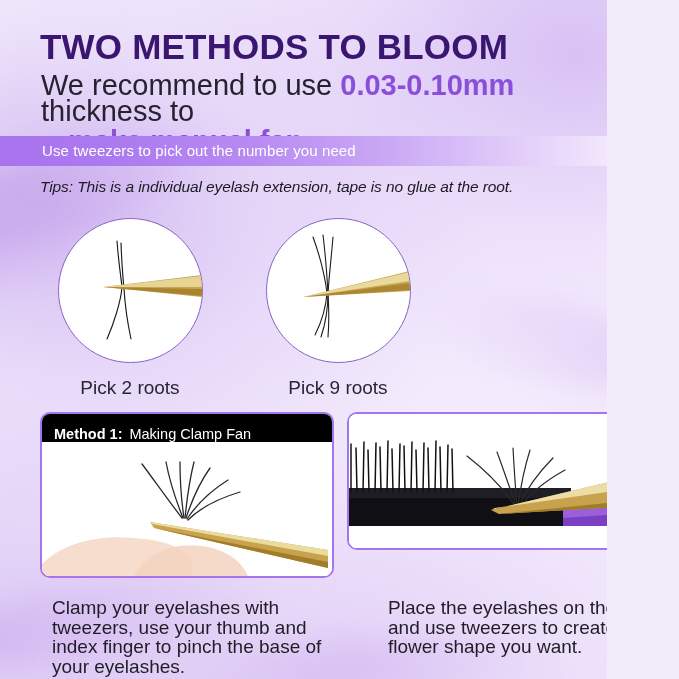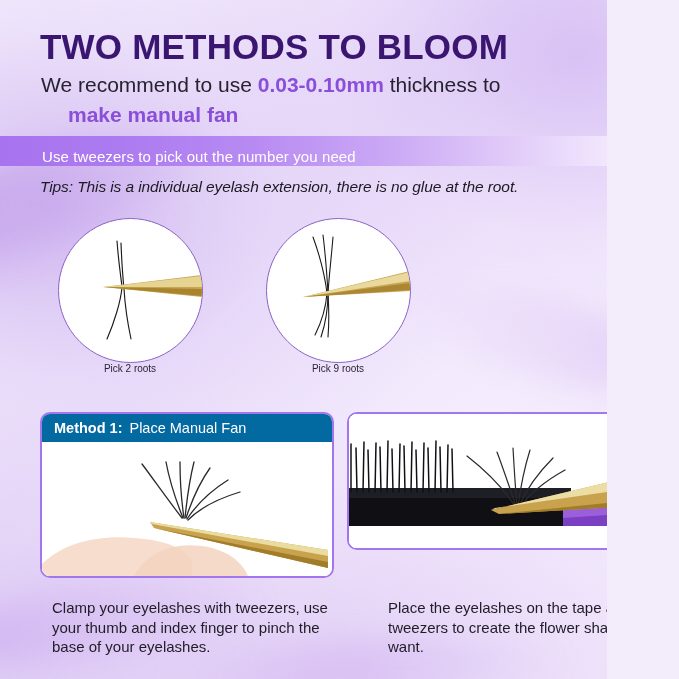--- a/index.html
+++ b/index.html
@@ -72,21 +72,21 @@
     font-size: 35px;
     font-weight: bold;
     letter-spacing: 0.2px;
     color: #3a1670;
     white-space: nowrap;
   }
   .subtitle {
     position: absolute;
     left: 41px; top: 72px;
     width: 600px;
-    font-size: 21px;
+    font-size: 29px;
     line-height: 26px;
     color: #262230;
   }
   .subtitle .hl {
     color: #8a4fd8;
     font-weight: bold;
   }
   .subtitle .line2 {
     display: block;
     margin-top: 4px;
@@ -103,21 +103,21 @@
         #a873ef 0%,
         #ac7bf0 18%,
         #b88bf2 38%,
         #cbaaf5 58%,
         #e2cdf9 76%,
         #f2e8fd 90%,
         #f7f1fe 100%);
   }
   .banner-text {
     position: absolute;
-    left: 42px; top: 148px;
+    left: 42px; top: 142px;
     font-size: 15px;
     color: #ffffff;
     letter-spacing: 0.1px;
   }
 
   .tips {
     position: absolute;
     left: 40px; top: 178px;
     font-size: 15.5px;
     font-style: italic;
@@ -143,62 +143,63 @@
   .circle-disc {
     position: relative;
     width: 143px; height: 143px;
     margin: 0 auto;
     border-radius: 50%;
     background: #ffffff;
     border: 1px solid #8b63c4;
     overflow: hidden;
   }
   .circle-caption {
-    font-size: 10px;
+    margin-top: 14px;
+    font-size: 19px;
     color: #2a2534;
   }
 
   
   .panel {
     position: absolute;
     top: 412px;
     width: 290px;
     border: 2px solid #a476ee;
     border-radius: 10px;
     background: #ffffff;
     overflow: hidden;
   }
   .panel-1 { left: 40px; }
   .panel-2 { left: 347px; }
 
   .panel-head {
     height: 28px;
-    background: #0369a1;
+    background: #000000;
     display: flex;
-    align-items: center;
+    align-items: flex-end;
     padding-left: 12px;
     color: #ffffff;
     font-size: 14.5px;
   }
   .panel-head .bold {
     font-weight: bold;
     margin-right: 7px;
   }
   .panel-photo {
     position: relative;
     height: 134px;
     background: #ffffff;
     overflow: hidden;
   }
 
   .panel-caption {
     position: absolute;
     top: 598px;
     width: 292px;
-    font-size: 15px;
+    font-size: 19px;
     line-height: 19.5px;
     color: #201d27;
   }
   .caption-1 { left: 52px; }
   .caption-2 { left: 358px; margin-left: 30px; }
 </style>
 </head>
 <body>
 
 <div id="page">
@@ -212,21 +213,21 @@
   <div class="title">TWO METHODS TO BLOOM</div>
 
   <div class="subtitle">
     <span>We recommend to use </span><span class="hl">0.03-0.10mm</span><span> thickness to</span>
     <span class="line2">make manual fan</span>
   </div>
 
   <div class="banner"></div>
   <div class="banner-text">Use tweezers to pick out the number you need</div>
 
-  <div class="tips">Tips: This is a individual eyelash extension, there is no glue at the root.</div>
+  <div class="tips">Tips: This is a individual eyelash extension, tape is no glue at the root.</div>
 
   <div class="circle-row">
 
     <div class="circle-item circle-1">
       <div class="circle-disc">
         <svg width="143" height="143" viewBox="0 0 143 143">
           <path d="M58 22 C60 48, 62 58, 63 68 C62 82, 55 104, 48 120" stroke="#1b1b1b" stroke-width="1.15" fill="none" stroke-linecap="round"></path>
           <path d="M62 24 C63 50, 64 60, 65 70 C66 86, 69 106, 72 120" stroke="#1b1b1b" stroke-width="1.15" fill="none" stroke-linecap="round"></path>
           <path d="M44 68 L143 56 L143 78 Z" fill="#caa551"></path>
           <path d="M44 68 L143 57 L143 68 Z" fill="#e6d493"></path>
@@ -248,21 +249,21 @@
         </svg>
       </div>
       <div class="circle-caption">Pick 9 roots</div>
     </div>
 
   </div>
 
   <div class="panel panel-1">
     <div class="panel-head">
       <span class="bold">Method 1:</span>
-      <span>Place Manual Fan</span>
+      <span>Making Clamp Fan</span>
     </div>
     <div class="panel-photo">
       <svg width="286" height="134" viewBox="0 0 286 134">
         <rect width="286" height="134" fill="#ffffff"></rect>
 
         <g stroke="#2a2a2a" fill="none" stroke-linecap="round">
           <path d="M140 76 C126 58, 112 38, 100 22" stroke-width="1.3"></path>
           <path d="M141 76 C133 56, 127 36, 124 20" stroke-width="1.3"></path>
           <path d="M142 76 C139 56, 138 36, 138 20" stroke-width="1.3"></path>
           <path d="M143 76 C145 56, 148 36, 152 20" stroke-width="1.3"></path>

